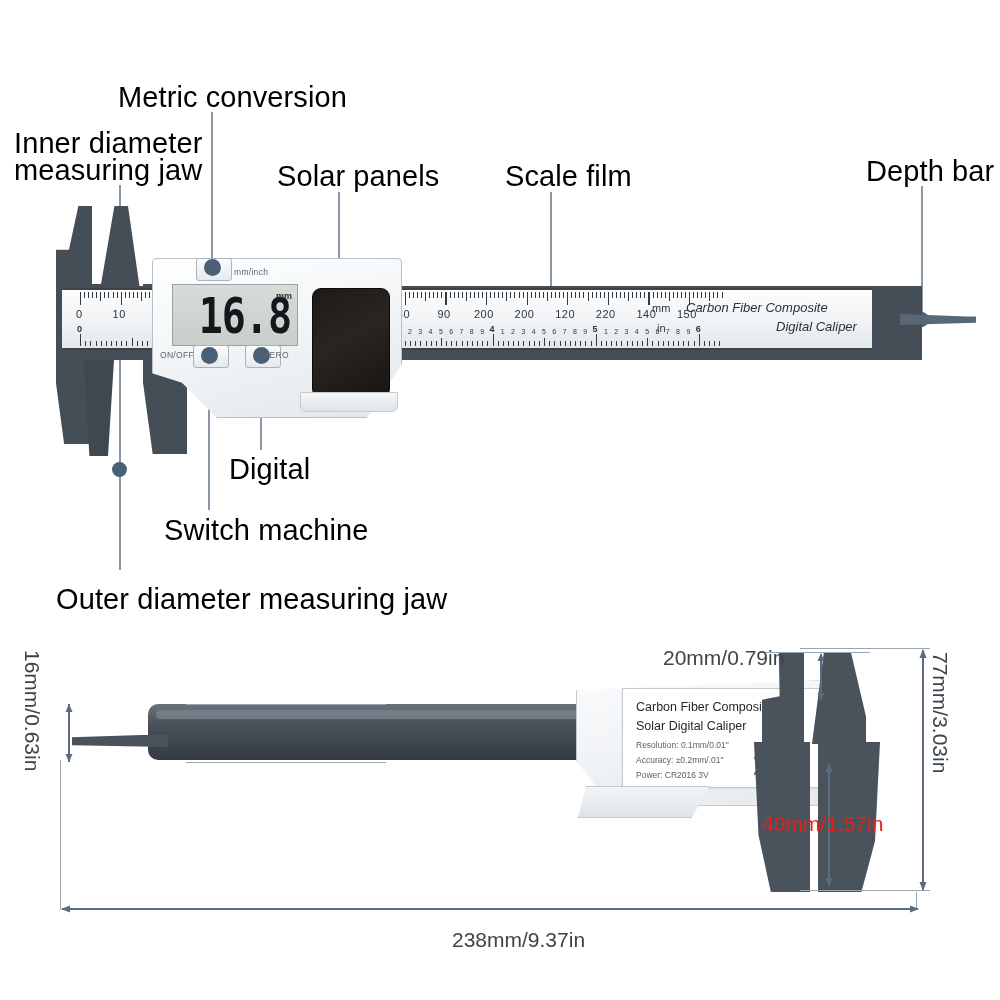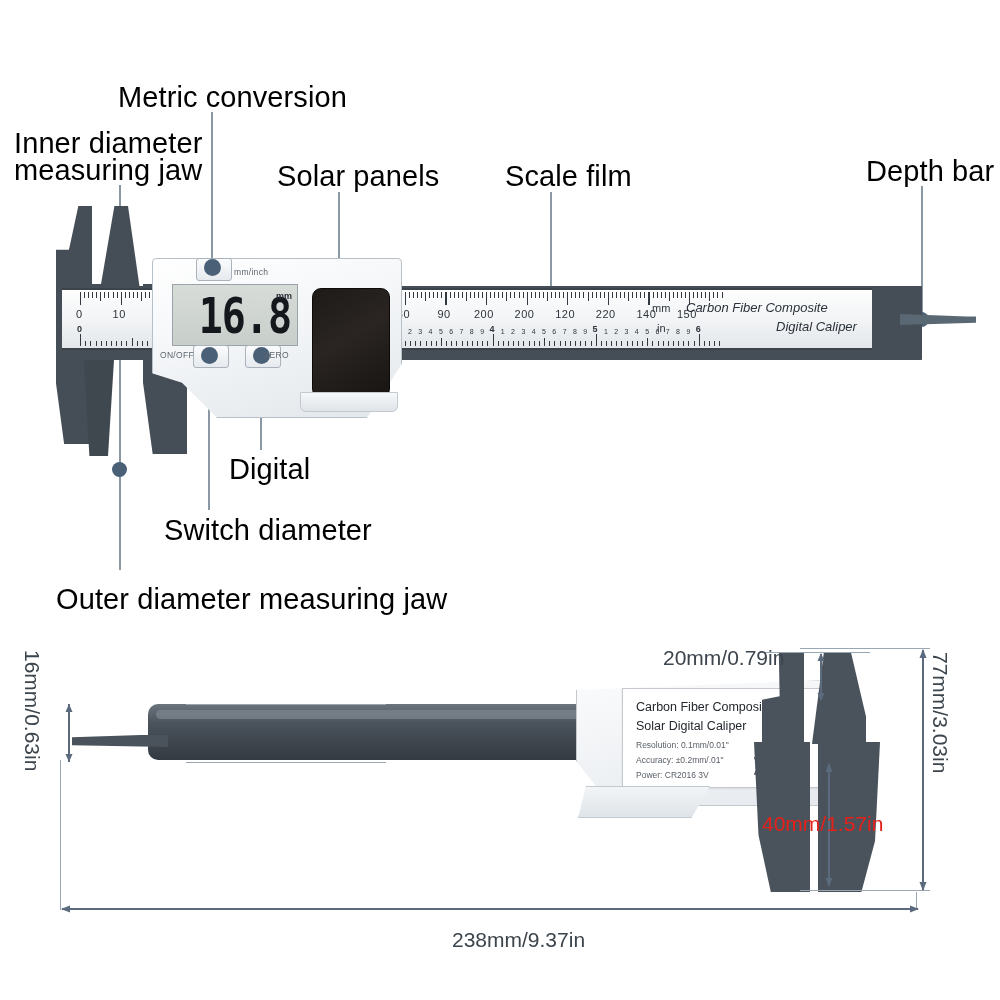--- a/index.html
+++ b/index.html
@@ -128,21 +128,21 @@
 
   <div>
 
     <div class="callout" style="left:14px;top:130px;">Inner diameter
 measuring jaw</div>
     <div class="callout" style="left:118px;top:84px;">Metric conversion</div>
     <div class="callout" style="left:277px;top:163px;">Solar panels</div>
     <div class="callout" style="left:505px;top:163px;">Scale film</div>
     <div class="callout" style="left:866px;top:158px;">Depth bar</div>
     <div class="callout" style="left:229px;top:456px;">Digital</div>
-    <div class="callout" style="left:164px;top:517px;">Switch diameter</div>
+    <div class="callout" style="left:164px;top:517px;">Switch machine</div>
     <div class="callout" style="left:56px;top:586px;">Outer diameter measuring jaw</div>
 
     <div class="leader" style="left:211px;top:112px;height:152px;"></div>
     <div class="leader" style="left:119px;top:185px;height:280px;"></div>
     <div class="leader" style="left:338px;top:192px;height:125px;"></div>
     <div class="leader" style="left:550px;top:192px;height:127px;"></div>
     <div class="leader" style="left:921px;top:186px;height:130px;"></div>
     <div class="leader" style="left:260px;top:365px;height:85px;"></div>
     <div class="leader" style="left:208px;top:365px;height:145px;"></div>
     <div class="leader" style="left:119px;top:470px;height:100px;"></div>

